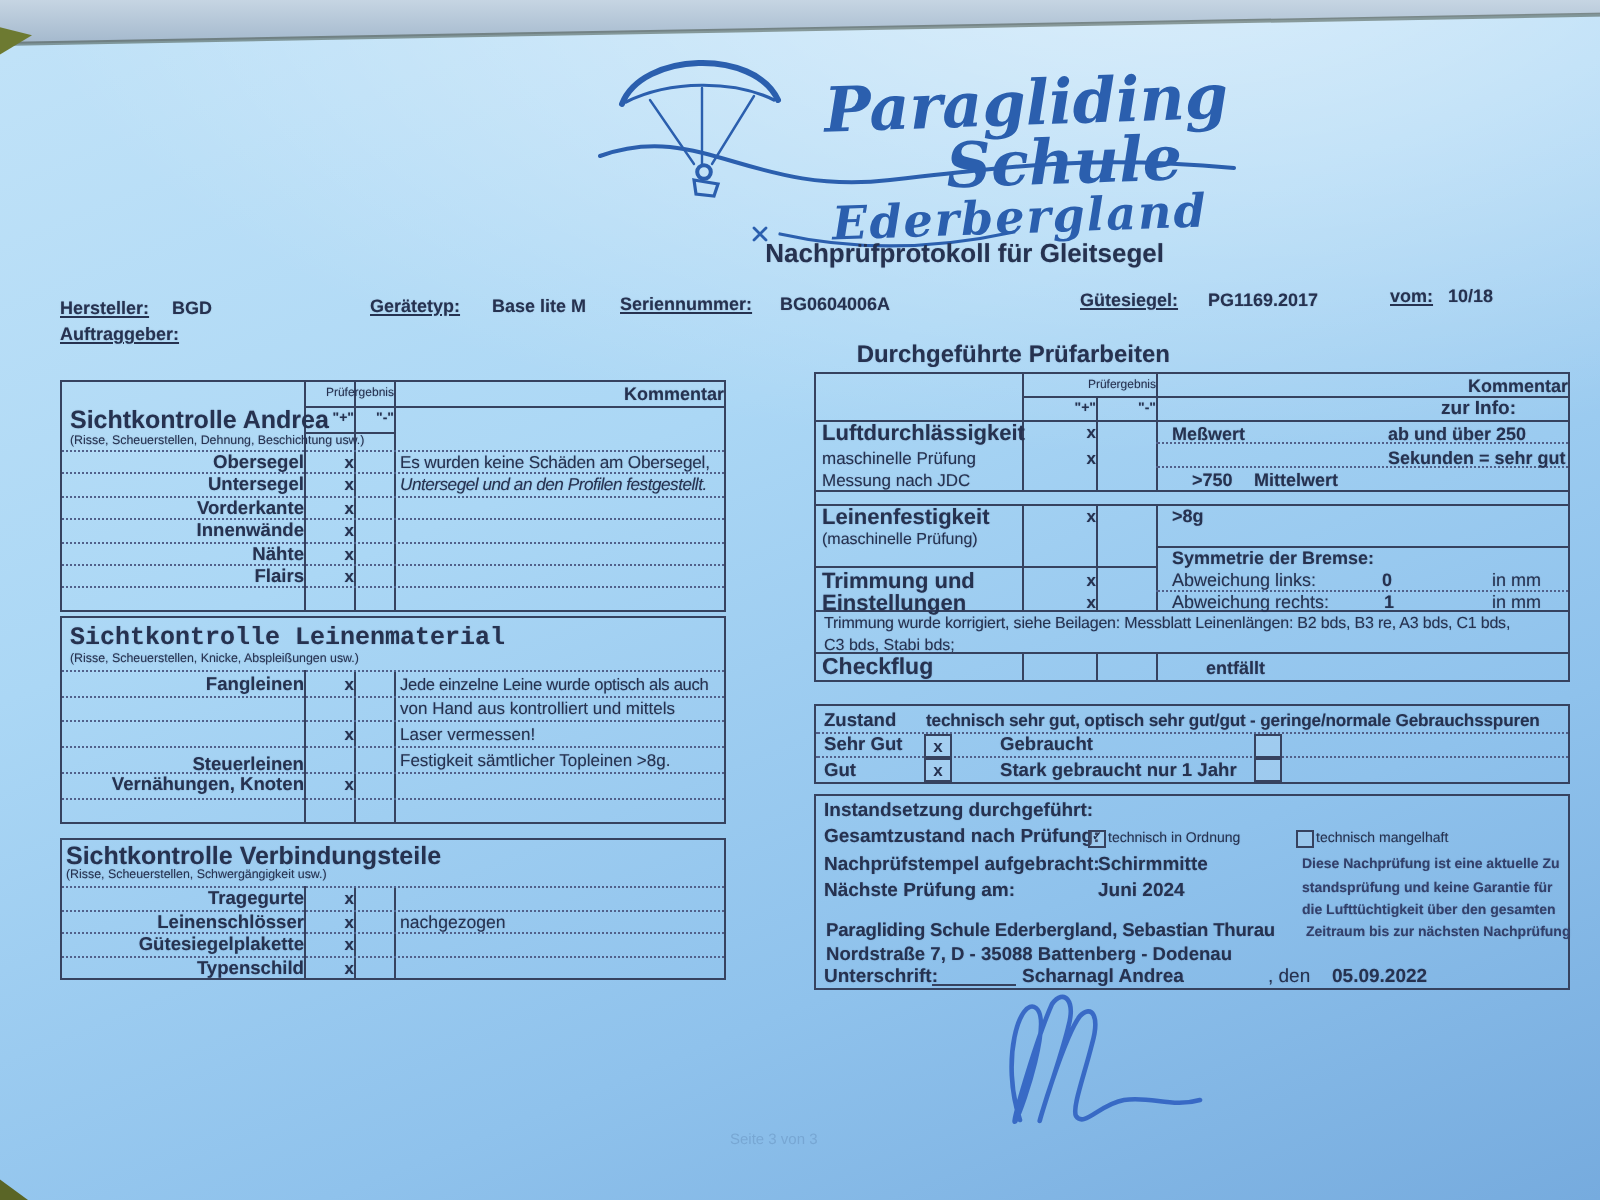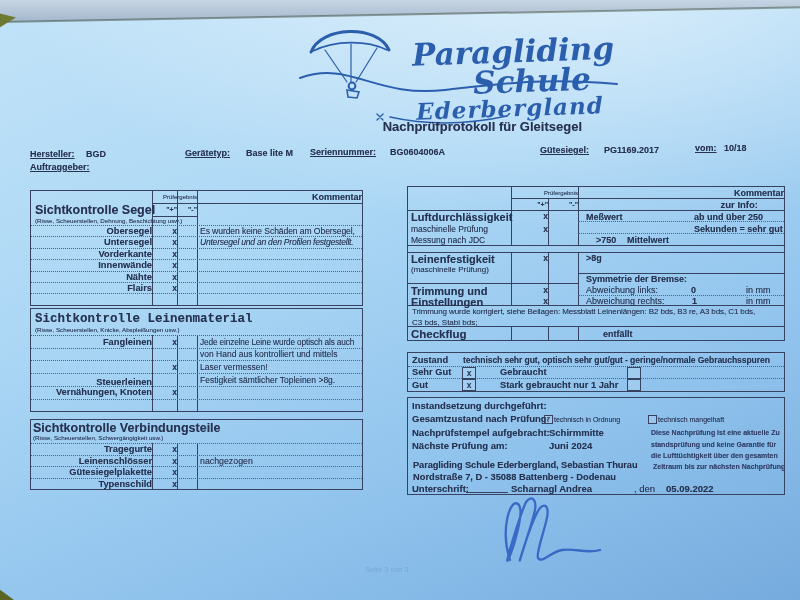--- a/index.html
+++ b/index.html
@@ -66,32 +66,33 @@
   <span class="tx b ul" style="left:185px;top:149px;font-size:9px;">Gerätetyp:</span>
   <span class="tx b" style="left:246px;top:149px;font-size:9px;">Base lite M</span>
   <span class="tx b ul" style="left:310px;top:148px;font-size:9px;">Seriennummer:</span>
   <span class="tx b" style="left:390px;top:148px;font-size:9px;">BG0604006A</span>
   <span class="tx b ul" style="left:540px;top:146px;font-size:9px;">Gütesiegel:</span>
   <span class="tx b" style="left:604px;top:146px;font-size:9px;">PG1169.2017</span>
   <span class="tx b ul" style="left:695px;top:144px;font-size:9px;">vom:</span>
   <span class="tx b" style="left:724px;top:144px;font-size:9px;">10/18</span>
   <span class="tx b ul" style="left:30px;top:163px;font-size:9px;">Auftraggeber:</span>
 
+  <div class="tx b ctr" style="left:360px;top:171px;width:225px;font-size:12px;">Durchgeführte Prüfarbeiten</div>
 
   <div class="t" style="left:30px;top:190px;width:331px;height:114px;">
     <div class="vl" style="left:121px;top:0;height:114px;"></div>
     <div class="vl" style="left:146px;top:0;height:114px;"></div>
     <div class="vl" style="left:166px;top:0;height:114px;"></div>
     <div class="sl" style="left:121px;top:12px;width:210px;"></div>
     <div class="sl" style="left:121px;top:25px;width:45px;"></div>
     <span class="tx ctr" style="left:121px;top:3px;width:45px;font-size:6px;">Prüfergebnis</span>
     <span class="tx b ctr" style="left:166px;top:2px;width:165px;font-size:9px;">Kommentar</span>
     <span class="tx b ctr" style="left:121px;top:15px;width:25px;font-size:7px;">"+"</span>
     <span class="tx b ctr" style="left:146px;top:15px;width:20px;font-size:7px;">"-"</span>
-    <span class="tx b" style="left:4px;top:13px;font-size:12.5px;">Sichtkontrolle Segel</span>
+    <span class="tx b" style="left:4px;top:13px;font-size:12.5px;">Sichtkontrolle Andrea</span>
     <span class="tx" style="left:4px;top:27px;font-size:6.2px;">(Risse, Scheuerstellen, Dehnung, Beschichtung usw.)</span>
     <div class="dl" style="left:0;top:34px;width:331px;"></div>
     <div class="dl" style="left:0;top:45.4px;width:331px;"></div>
     <div class="dl" style="left:0;top:56.8px;width:331px;"></div>
     <div class="dl" style="left:0;top:68.2px;width:331px;"></div>
     <div class="dl" style="left:0;top:79.6px;width:331px;"></div>
     <div class="dl" style="left:0;top:91px;width:331px;"></div>
     <div class="dl" style="left:0;top:102.4px;width:331px;"></div>
     <span class="tx b ctr" style="left:0;top:36px;width:121px;font-size:9.3px;">Obersegel</span>
     <span class="tx b ctr" style="left:121px;top:36px;width:25px;font-size:8.5px;">x</span>

